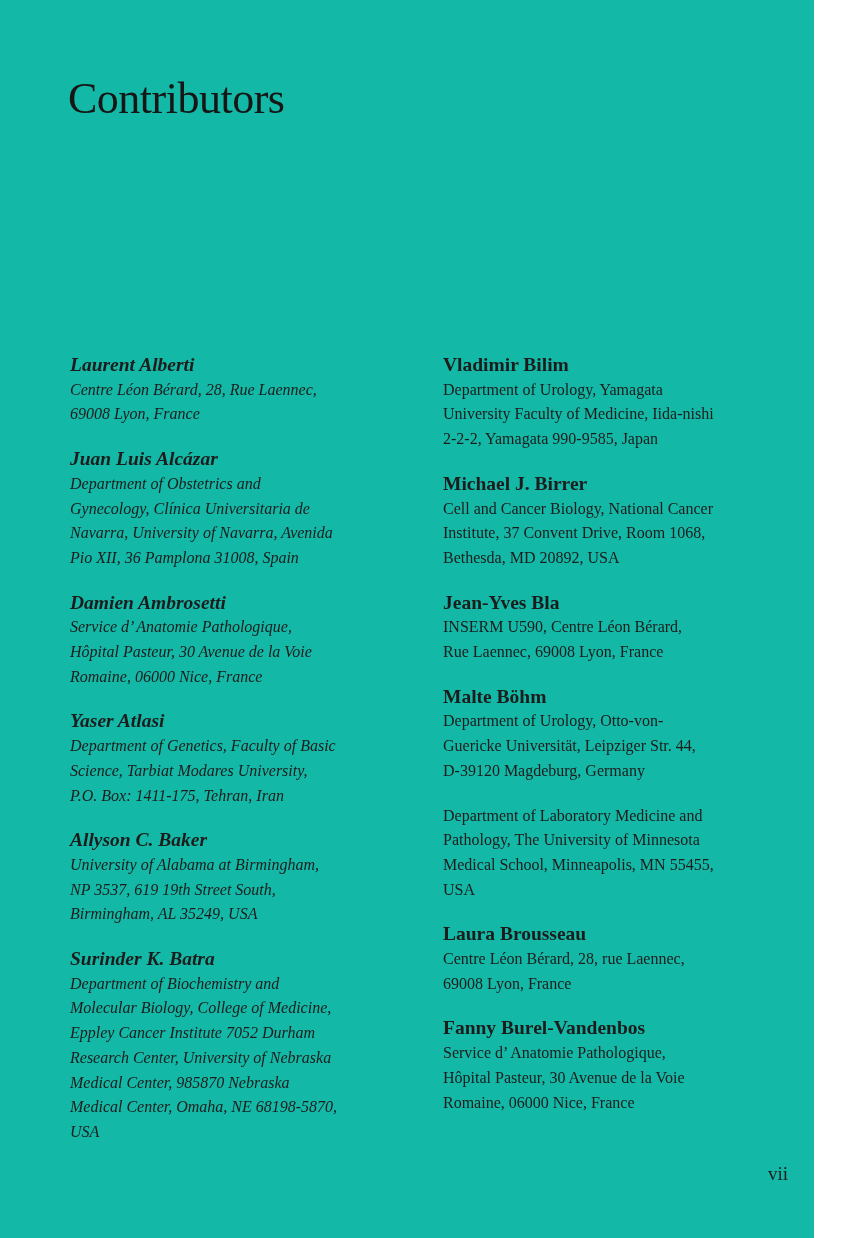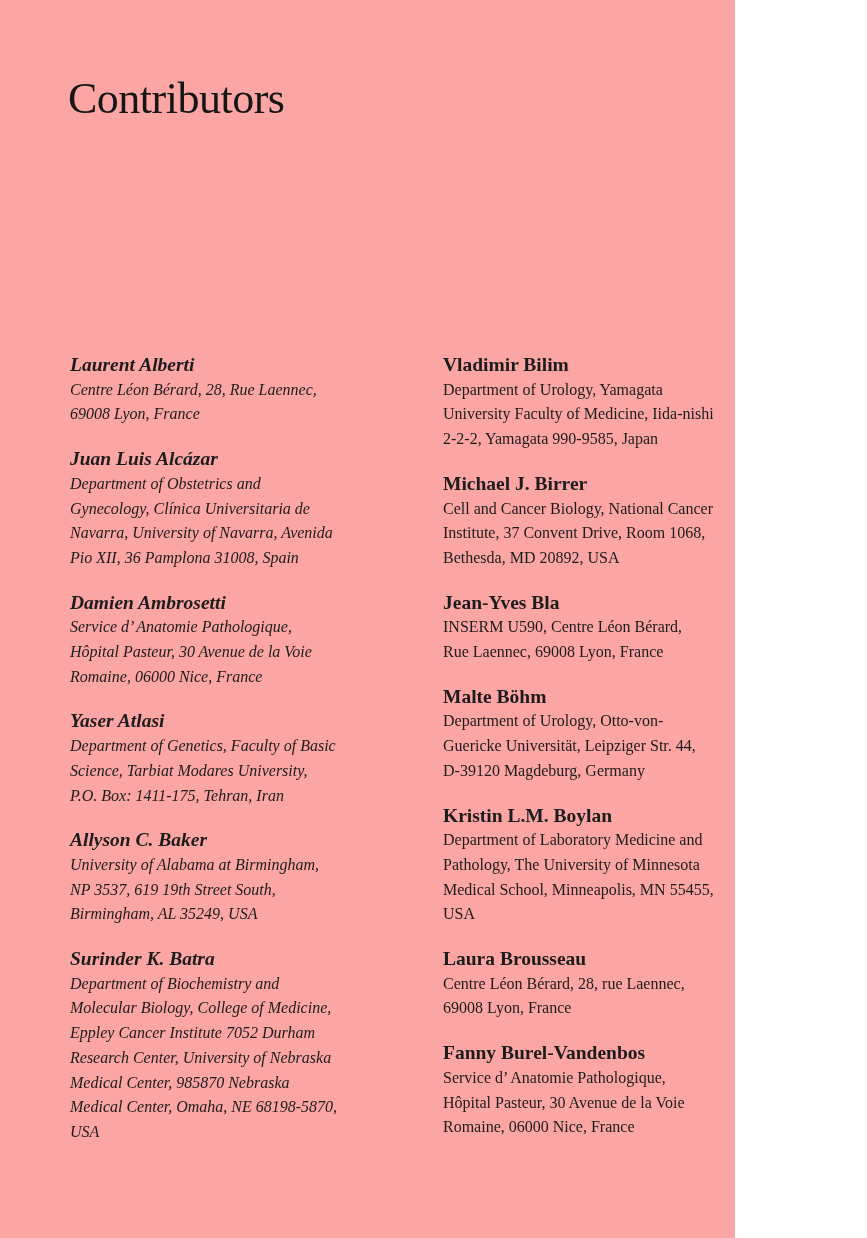--- a/index.html
+++ b/index.html
@@ -2,23 +2,23 @@
 <html><head>
 <meta charset="utf-8">
 <style>
   html, body {
     margin: 0;
     padding: 0;
     background: #ffffff;
   }
   .page {
     position: relative;
-    width: 735px;
+    width: 814px;
     height: 1238px;
-    background: #fca5a5;
+    background: #14b8a6;
     font-family: "Liberation Serif", "DejaVu Serif", serif;
     color: #1c1c1c;
     overflow: hidden;
   }
   .title {
     position: absolute;
     left: 68px;
     top: 77px;
     font-size: 44px;
     font-weight: normal;
@@ -122,21 +122,20 @@
       <div class="addr">INSERM U590, Centre Léon Bérard,
 Rue Laennec, 69008 Lyon, France</div>
     </div>
     <div class="entry">
       <div class="name">Malte Böhm</div>
       <div class="addr">Department of Urology, Otto-von-
 Guericke Universität, Leipziger Str. 44,
 D-39120 Magdeburg, Germany</div>
     </div>
     <div class="entry">
-      <div class="name">Kristin L.M. Boylan</div>
       <div class="addr">Department of Laboratory Medicine and
 Pathology, The University of Minnesota
 Medical School, Minneapolis, MN 55455,
 USA</div>
     </div>
     <div class="entry">
       <div class="name">Laura Brousseau</div>
       <div class="addr">Centre Léon Bérard, 28, rue Laennec,
 69008 Lyon, France</div>
     </div>

